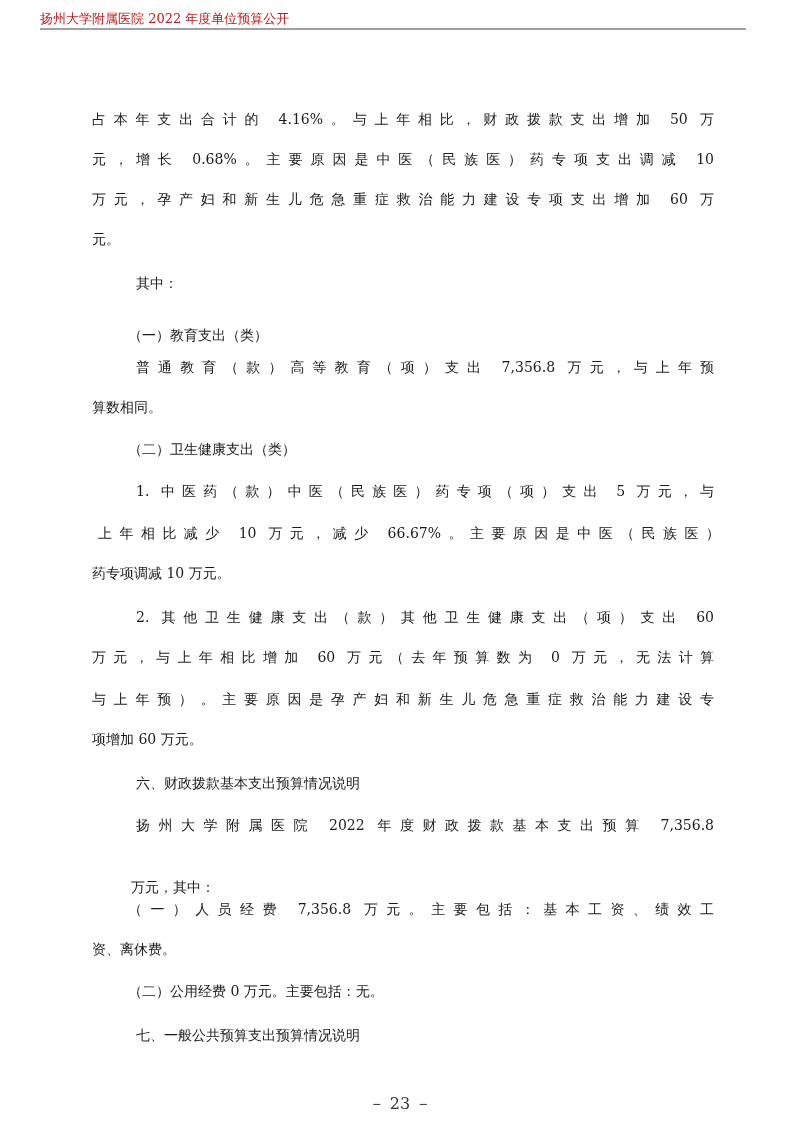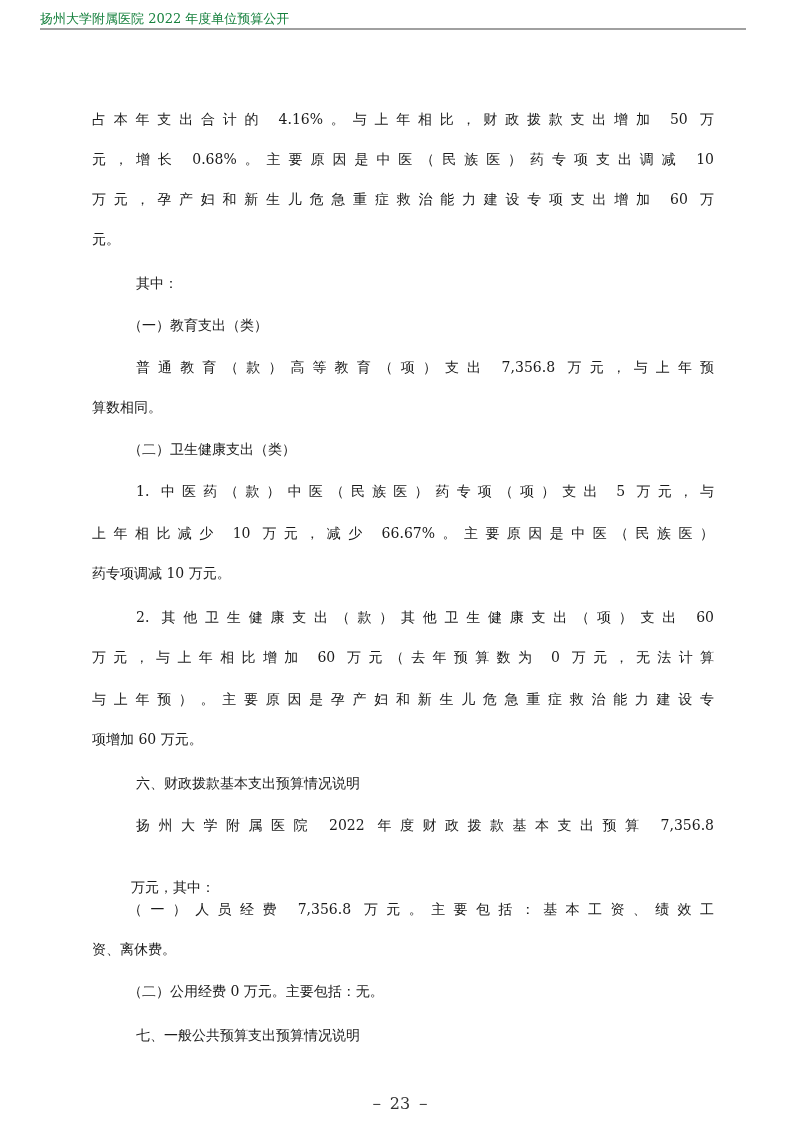--- a/index.html
+++ b/index.html
@@ -21,21 +21,21 @@
       top: 10px;
       width: 706px;
       height: 20px;
     }
     .header-title {
       position: absolute;
       left: 0;
       top: 1px;
       font-size: 13px;
       line-height: 16px;
-      color: #15803d;
+      color: #b91c1c;
       letter-spacing: 0px;
       white-space: nowrap;
     }
     .header-rule {
       position: absolute;
       left: 0;
       top: 18px;
       width: 706px;
       height: 2px;
       background: #a0a0a0;
@@ -86,26 +86,26 @@
   <div class="header-title">扬州大学附属医院 2022 年度单位预算公开</div>
   <div class="header-rule"></div>
 </div>
 
 <div class="body" id="doc-body">
     <div class="line" style="top: 0px;">占本年支出合计的 4.16%。与上年相比，财政拨款支出增加 50 万</div>
     <div class="line" style="top: 40px;">元，增长 0.68%。主要原因是中医（民族医）药专项支出调减 10</div>
     <div class="line" style="top: 80px;">万元，孕产妇和新生儿危急重症救治能力建设专项支出增加 60 万</div>
     <div class="line last" style="top: 120px;">元。</div>
     <div class="line indent last" style="top: 164px;">其中：</div>
-    <div class="line indent-paren last" style="top: 206px;">（一）教育支出（类）</div>
+    <div class="line indent-paren last" style="top: 216px;">（一）教育支出（类）</div>
     <div class="line indent" style="top: 248px;">普通教育（款）高等教育（项）支出 7,356.8 万元，与上年预</div>
     <div class="line last" style="top: 288px;">算数相同。</div>
     <div class="line indent-paren last" style="top: 330px;">（二）卫生健康支出（类）</div>
     <div class="line indent" style="top: 372px;">1. 中医药（款）中医（民族医）药专项（项）支出 5 万元，与</div>
-    <div class="line" style="top: 414px;">上年相比减少 10 万元，减少 66.67%。主要原因是中医（民族医）</div>
+    <div class="line" style="top: 414px; margin-left: 6px;">上年相比减少 10 万元，减少 66.67%。主要原因是中医（民族医）</div>
     <div class="line last" style="top: 454px;">药专项调减 10 万元。</div>
     <div class="line indent" style="top: 498px;">2. 其他卫生健康支出（款）其他卫生健康支出（项）支出 60</div>
     <div class="line" style="top: 538px;">万元，与上年相比增加 60 万元（去年预算数为 0 万元，无法计算</div>
     <div class="line" style="top: 580px;">与上年预）。主要原因是孕产妇和新生儿危急重症救治能力建设专</div>
     <div class="line last" style="top: 620px;">项增加 60 万元。</div>
     <div class="line indent last" style="top: 664px;">六、财政拨款基本支出预算情况说明</div>
     <div class="line indent" style="top: 706px;">扬州大学附属医院 2022 年度财政拨款基本支出预算 7,356.8</div>
     <div class="line last" style="top: 768px; margin-left: 39px;">万元，其中：</div>
     <div class="line indent-paren" style="top: 790px;">（一）人员经费 7,356.8 万元。主要包括：基本工资、绩效工</div>
     <div class="line last" style="top: 830px;">资、离休费。</div>

